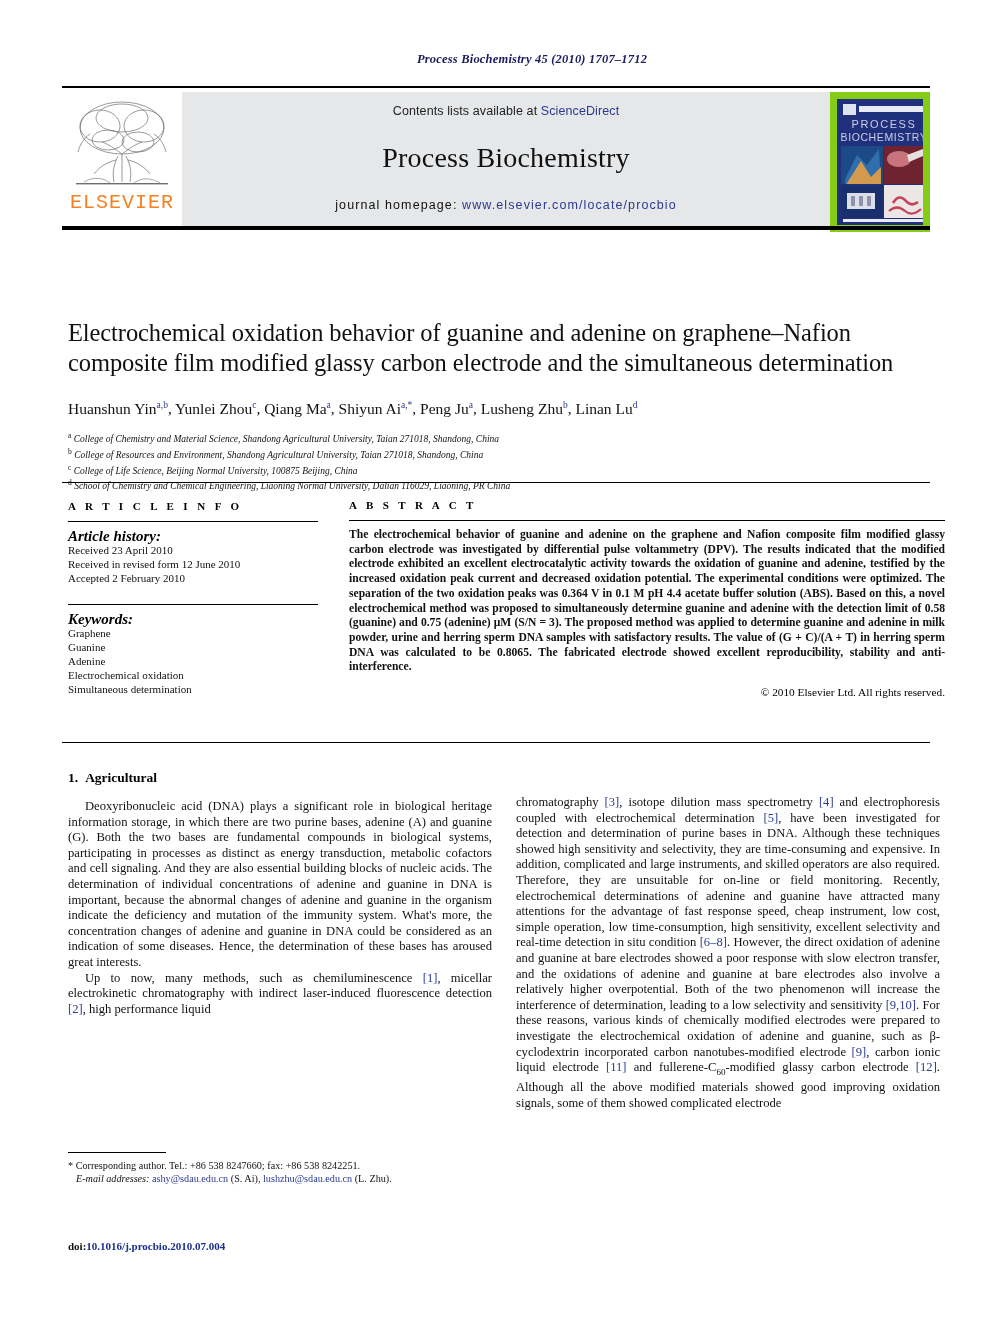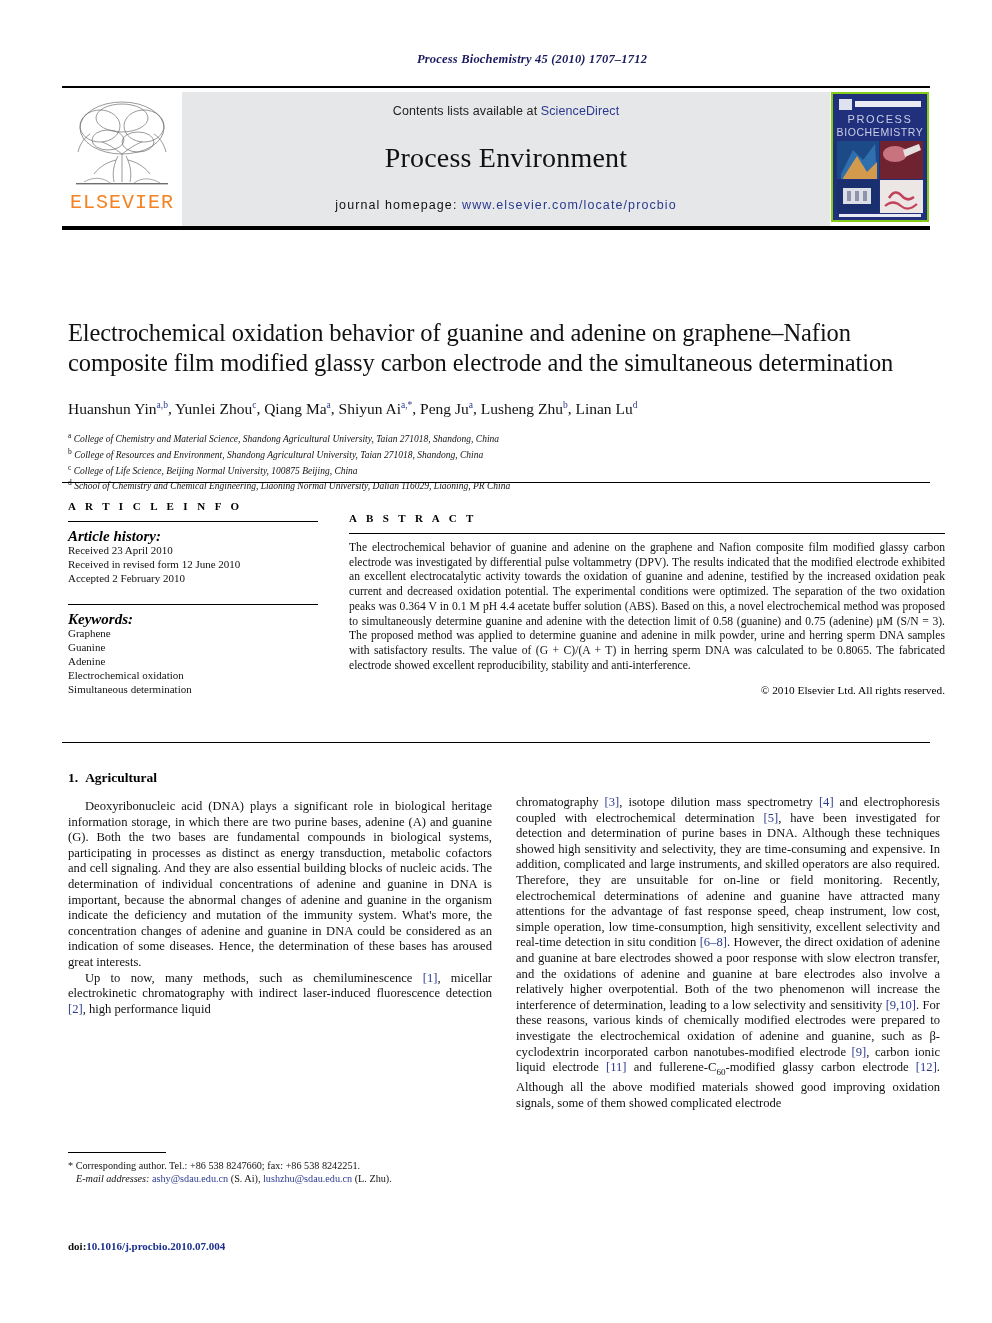--- a/index.html
+++ b/index.html
@@ -112,21 +112,21 @@
     width: 100px;
     flex: 0 0 100px;
     display: flex;
     align-items: flex-start;
     justify-content: center;
     background: #ffffff;
   }
   .cover-thumb {
     width: 94px;
     height: 126px;
-    border: 2px solid #84cc16;
+    border: 7px solid #84cc16;
     position: relative;
     overflow: hidden;
     background: #1d2f7a;
   }
   .masthead-rule {
     position: absolute;
     left: 0; top: 138px;
     width: 868px;
     height: 4px;
     background: #000;
@@ -181,21 +181,21 @@
     height: 1px;
     background: #000;
   }
   .info-col {
     position: absolute;
     left: 68px; top: 500px;
     width: 250px;
   }
   .abs-col {
     position: absolute;
-    left: 349px; top: 512px;
+    left: 349px; top: 499px;
     width: 596px;
   }
   .sec-head {
     font-family: "Liberation Serif", serif;
     font-weight: bold;
     font-size: 11px;
     letter-spacing: 3.4px;
     color: #000;
   }
   .hr-thin {
@@ -216,20 +216,21 @@
     line-height: 14px;
     color: #111;
   }
   .kw-block { margin-top: 19px; }
   .abstract-body {
     font-family: "Liberation Serif", serif;
     font-size: 11.6px;
     line-height: 14.7px;
     text-align: justify;
     color: #111;
+    font-weight: bold;
   }
   .copyright {
     margin-top: 11px;
     text-align: right;
     font-family: "Liberation Serif", serif;
     font-size: 11.3px;
   }
   .sep-rule-2 {
     position: absolute;
     left: 62px; top: 742px;
@@ -337,21 +338,21 @@
           </g>
           <rect x="6" y="85" width="92" height="1.4" fill="#6d6e71"></rect>
         </svg>
         <div class="elsevier-word">ELSEVIER</div>
       </div>
 
       <div class="center-cell">
         <div class="contents-line">
           <span>Contents lists available at </span><span class="sd">ScienceDirect</span>
         </div>
-        <div class="journal-title">Process Environment</div>
+        <div class="journal-title">Process Biochemistry</div>
         <div class="homepage-line">
           <span>journal homepage: </span><span class="url">www.elsevier.com/locate/procbio</span>
         </div>
       </div>
 
       <div class="cover-cell">
         <div class="cover-thumb">
           <svg width="94" height="126" viewBox="0 0 94 126">
             <rect x="0" y="0" width="94" height="126" fill="#21307c"></rect>
             <rect x="6" y="5" width="13" height="11" fill="#dfe3ef"></rect>

